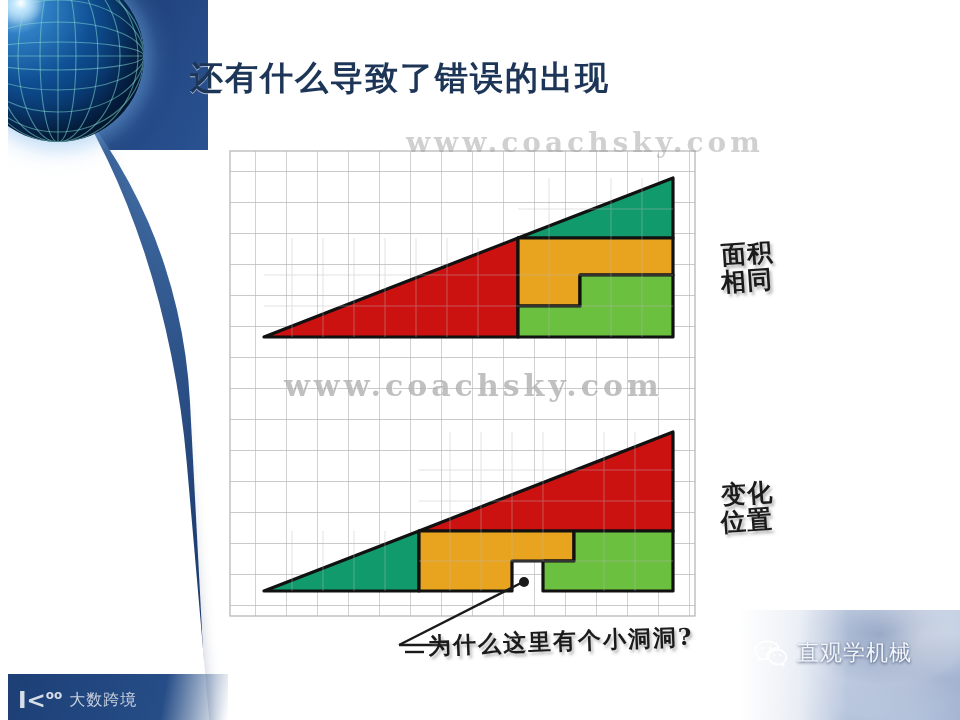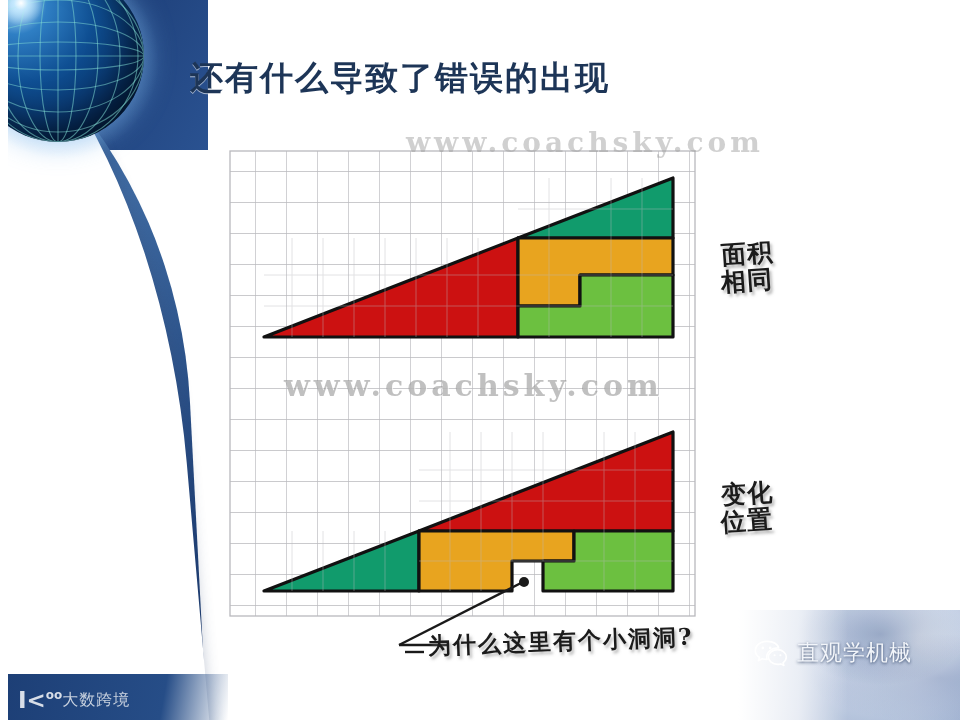--- a/index.html
+++ b/index.html
@@ -118,21 +118,21 @@
     color:rgba(150,150,150,0.45); white-space:nowrap;
   }
 
   
   #brand-bar {
     position:absolute; left:0; bottom:0; width:220px; height:46px;
     background:linear-gradient(100deg,#1d3f76 0%,#264d87 70%, rgba(38,77,135,0) 100%);
   }
   #brand-left {
     position:absolute; left:10px; bottom:8px;
-    display:flex; align-items:center; 
+    display:flex; align-items:center; gap:7px;
   }
   #brand-left .mark {
     font-family:"DejaVu Sans", sans-serif;
     font-size:23px; color:#d8dee8; font-weight:700; line-height:1;
   }
   #brand-left .mark sup { font-size:12px; }
   #brand-left .txt {
     font-family:"DejaVu Sans","Liberation Sans",sans-serif;
     font-size:16px; color:#c9d2df; letter-spacing:1px;
   }

